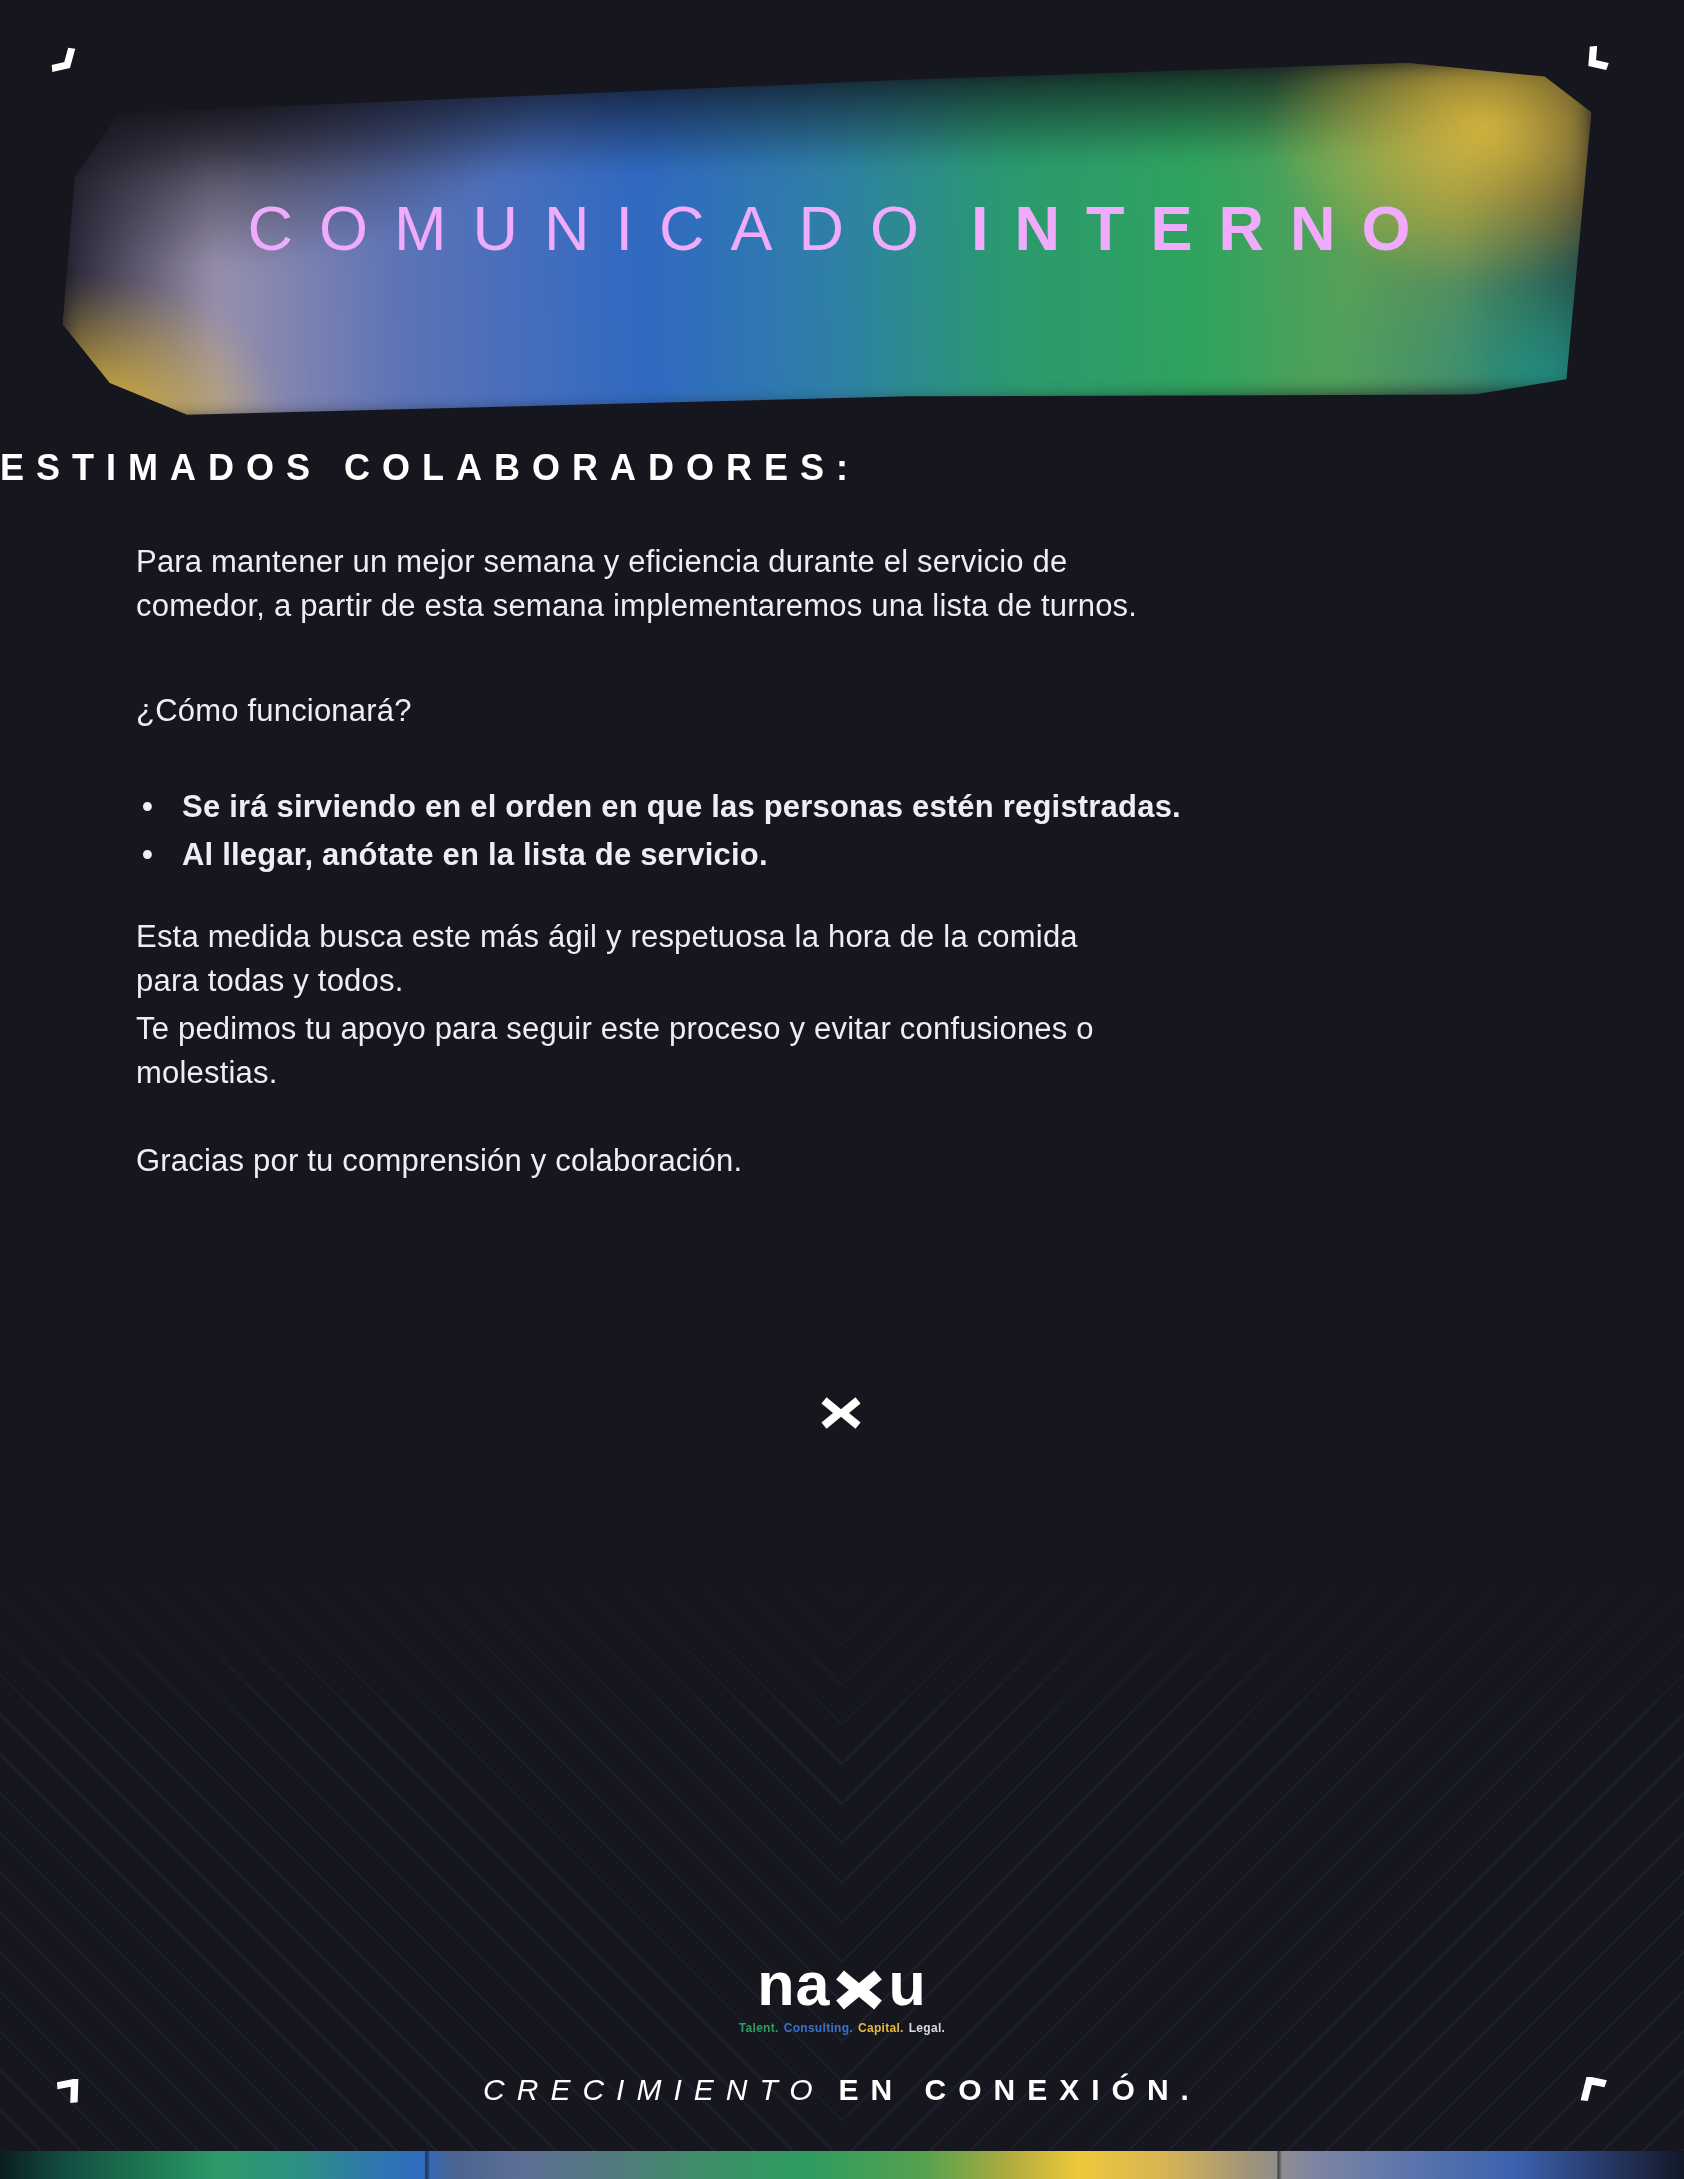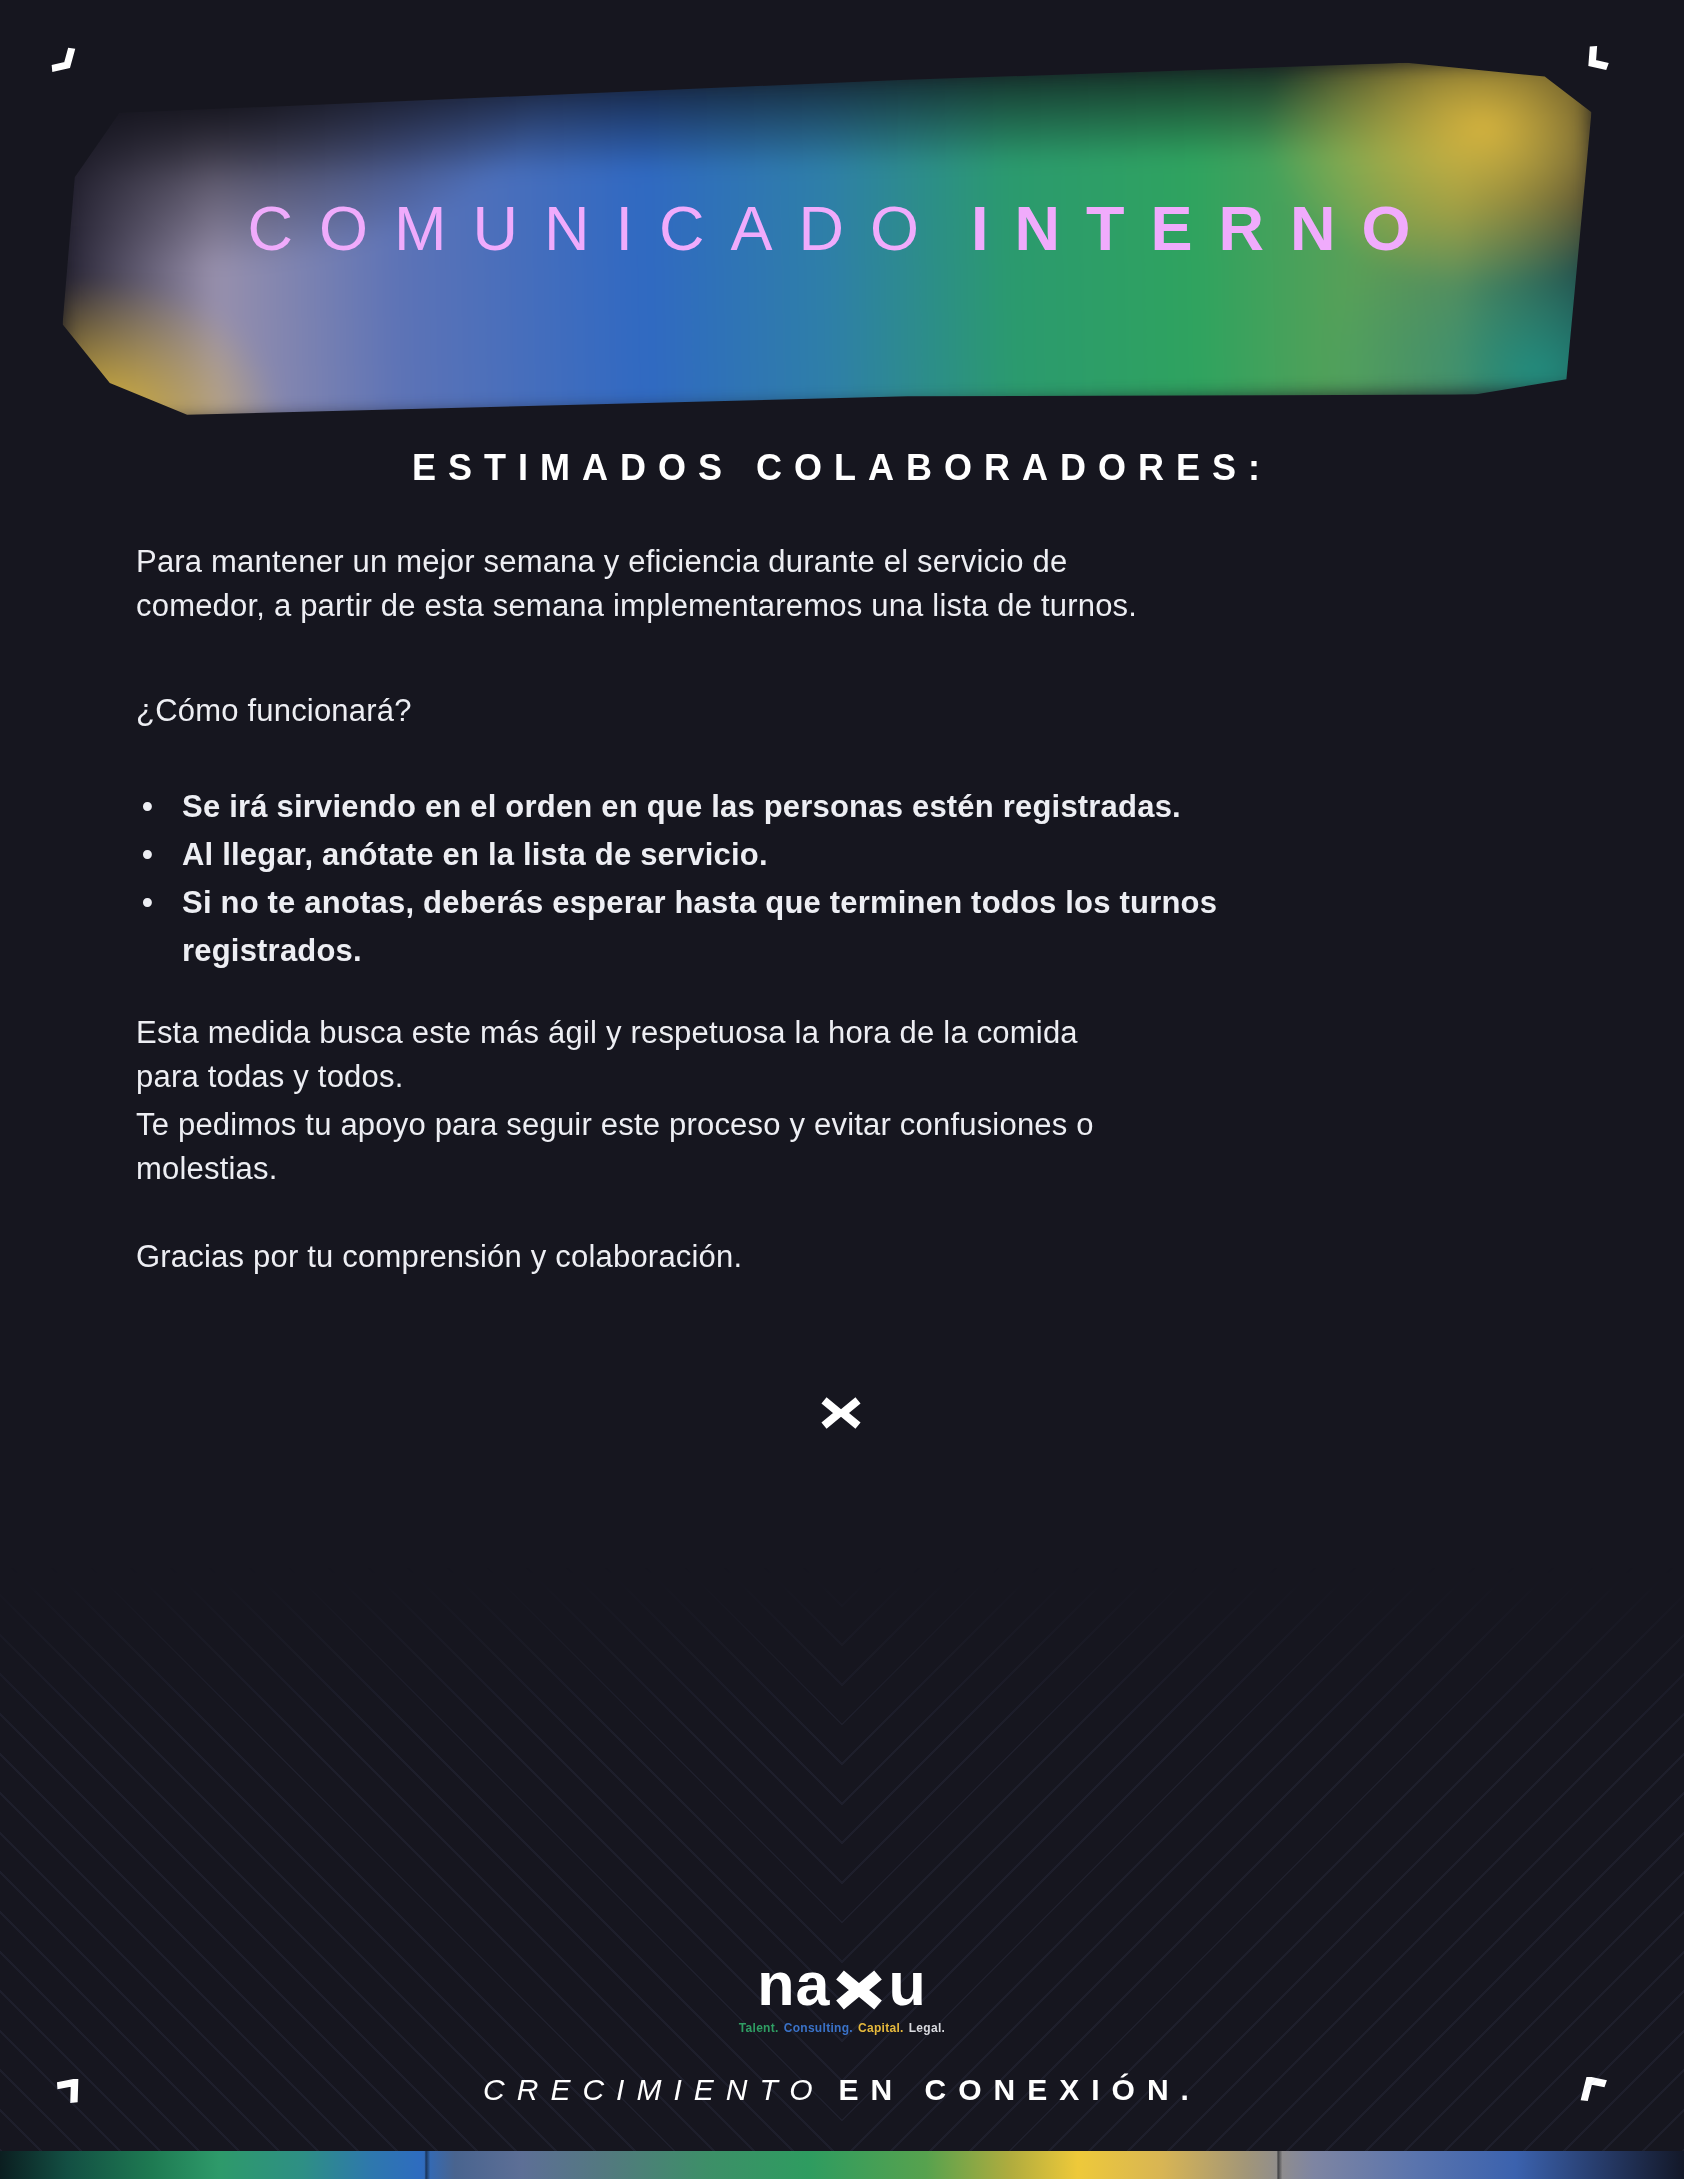--- a/index.html
+++ b/index.html
@@ -47,21 +47,21 @@
   }
   .banner-title{
     position:absolute;top:194px;left:0;width:100%;margin:0;
     text-align:center;font-weight:300;font-size:63px;line-height:69px;
     letter-spacing:26px;color:#f0abfc;white-space:nowrap;
   }
   .banner-title .bold{font-weight:700;margin-left:26px;}
 
   
   .heading{
-    position:absolute;top:447px;left:0;width:100%;margin:0;text-align:center;
+    position:absolute;top:447px;left:0;width:100%;margin:0;text-align:left;
     font-size:36px;font-weight:700;letter-spacing:12px;color:#ffffff;white-space:nowrap;
   }
 
   
   .body-text{
     position:absolute;top:540px;left:136px;width:1416px;
     font-size:31px;line-height:44px;font-weight:300;letter-spacing:0.2px;color:#edeef3;
   }
   .body-text .line{display:block;white-space:nowrap;}
   .para{margin:0;}
@@ -147,24 +147,20 @@
       <span class="line">comedor, a partir de esta semana implementaremos una lista de turnos.</span>
     </p>
     <p class="para question">¿Cómo funcionará?</p>
     <ul class="bullets">
       <li>
         <span class="line">Se irá sirviendo en el orden en que las personas estén registradas.</span>
       </li>
       <li>
         <span class="line">Al llegar, anótate en la lista de servicio.</span>
       </li>
-      <li>
-        <span class="line">Si no te anotas, deberás esperar hasta que terminen todos los turnos</span>
-        <span class="line">registrados.</span>
-      </li>
     </ul>
     <p class="para p2">
       <span class="line">Esta medida busca este más ágil y respetuosa la hora de la comida</span>
       <span class="line">para todas y todos.</span>
     </p>
     <p class="para p3">
       <span class="line">Te pedimos tu apoyo para seguir este proceso y evitar confusiones o</span>
       <span class="line">molestias.</span>
     </p>
     <p class="para thanks">Gracias por tu comprensión y colaboración.</p>

